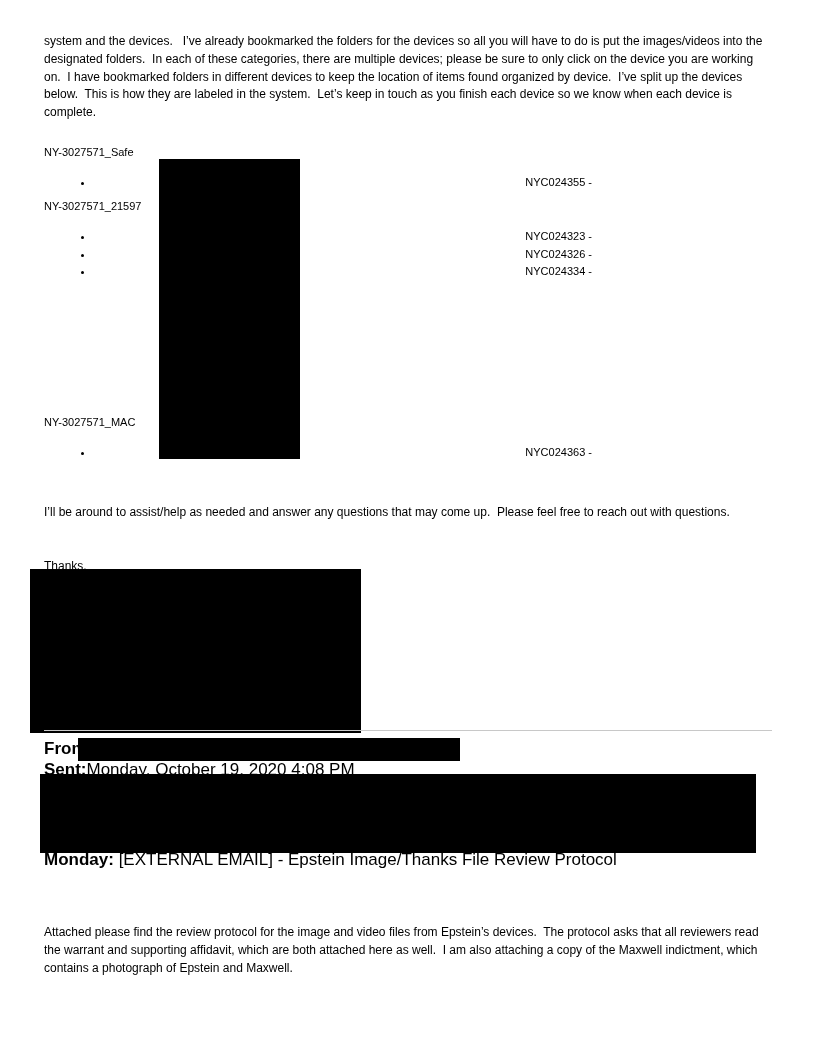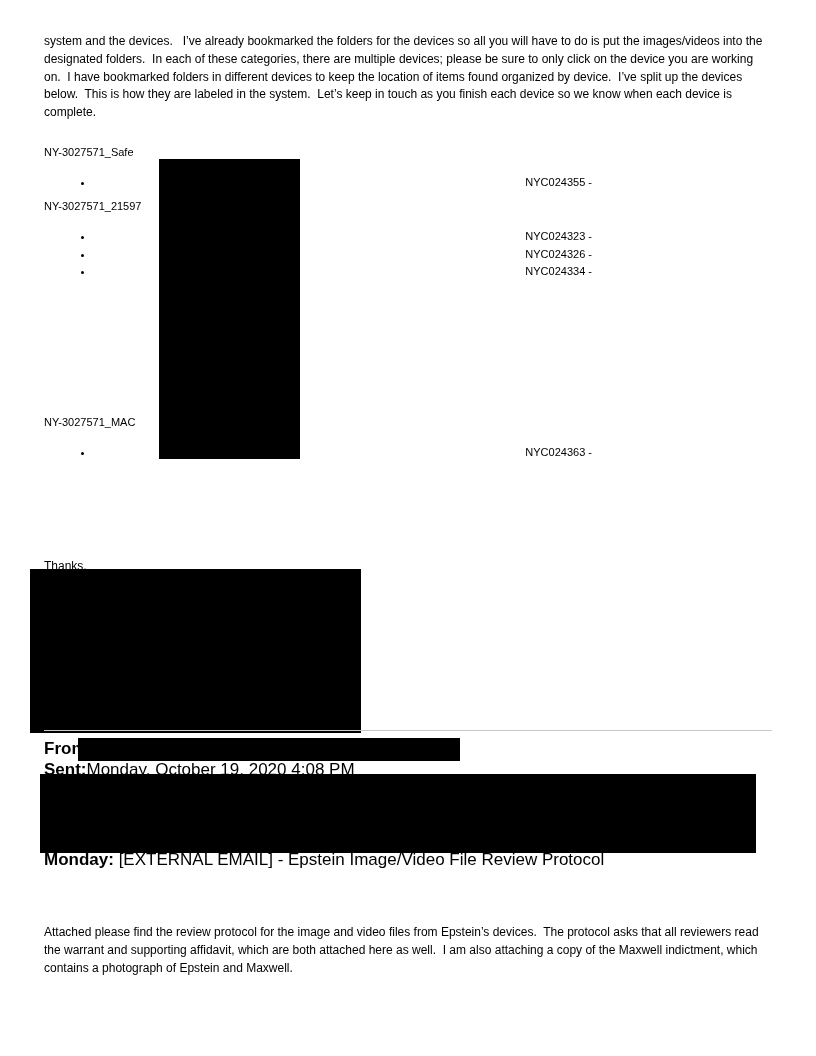--- a/index.html
+++ b/index.html
@@ -109,37 +109,38 @@
 
   <div class="device-block" style="top:414px;">
     <p class="device-heading">NY-3027571_MAC</p>
     <ul class="device-list">
       <li>NYC024363 -</li>
     </ul>
   </div>
 
   <div class="blk" style="left:159px; top:159px; width:141px; height:300px;"></div>
 
+  <div class="body-text para-assist">I’ll be around to assist/help as needed and answer any questions that may come up.  Please feel free to reach out with questions.</div>
   <div class="body-text thanks">Thanks,</div>
 
   <div class="blk" style="left:30px; top:569px; width:331px; height:164px;"></div>
 
   <div class="hr-line" style="top:730px;"></div>
 
   <div class="hdr-row" style="top:740px;">
     <span class="hdr-label">From:</span><span class="hdr-value"></span>
   </div>
 
   <div class="hdr-row" style="top:761px;">
     <span class="hdr-label">Sent:</span><span class="hdr-value">Monday, October 19, 2020 4:08 PM</span>
   </div>
 
   <div class="blk" style="left:78px; top:738px; width:382px; height:23px;"></div>
   <div class="blk" style="left:40px; top:774px; width:716px; height:79px;"></div>
 
   <div class="hdr-row" style="top:851px;">
     <span class="hdr-label">Monday:</span>
-    <span class="hdr-value">[EXTERNAL EMAIL] - Epstein Image/Video File Review Protocol</span>
+    <span class="hdr-value">[EXTERNAL EMAIL] - Epstein Image/Thanks File Review Protocol</span>
   </div>
 
   <div class="body-text attached-para">Attached please find the review protocol for the image and video files from Epstein’s devices.  The protocol asks that all reviewers read the warrant and supporting affidavit, which are both attached here as well.  I am also attaching a copy of the Maxwell indictment, which contains a photograph of Epstein and Maxwell.</div>
 
 </div>
 
 </body></html>

